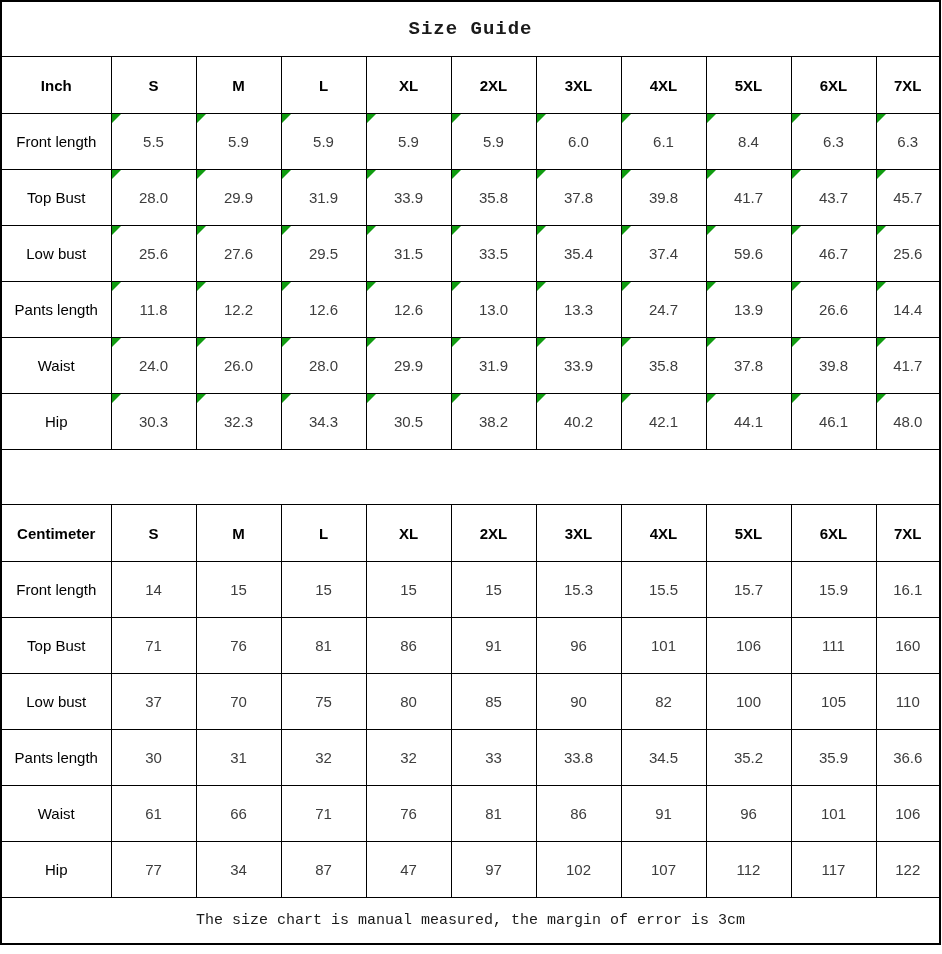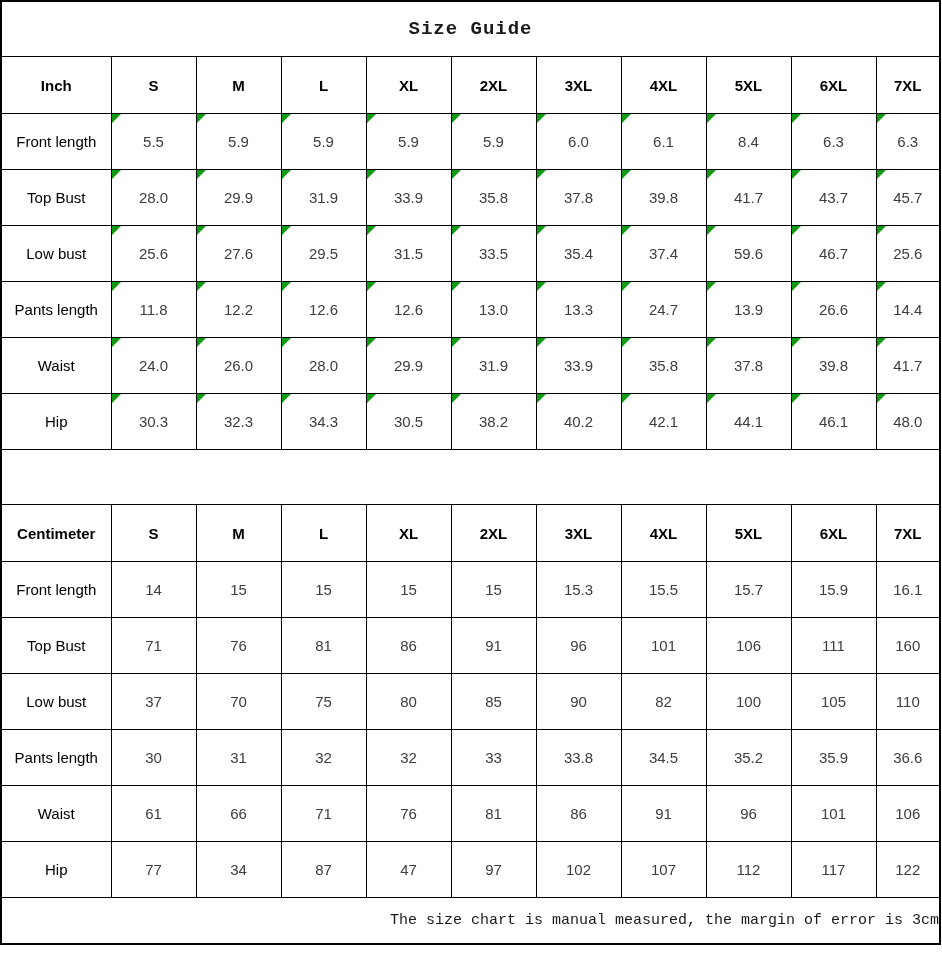--- a/index.html
+++ b/index.html
@@ -62,21 +62,20 @@
     color: #3d3d3d;
   }
   tr.gap-row td {
     height: 54px;
   }
   tr.footer-row td {
     height: 45px;
     font-family: "Liberation Mono", "DejaVu Sans Mono", monospace;
     font-size: 15px;
     color: #1a1a1a;
-    text-align: right;
   }
   .corner-triangle {
     position: absolute;
     top: 0;
     left: 0;
     width: 0;
     height: 0;
     border-top: 9px solid #109c10;
     border-right: 9px solid transparent;
   }

